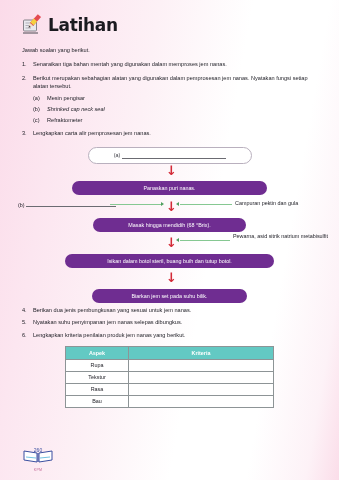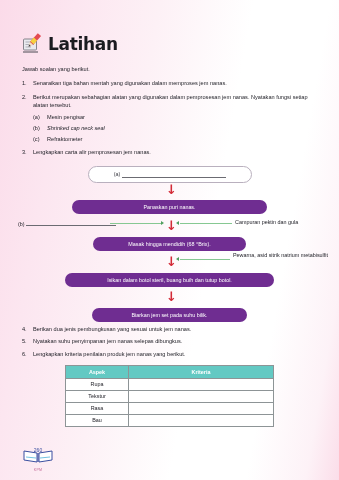--- a/index.html
+++ b/index.html
@@ -19,21 +19,21 @@
     position: absolute;
     inset: 0;
     padding: 0;
   }
 
   
   .header {
     display: flex;
     align-items: center;
     gap: 4px;
-    padding: 32px 0 0 22px;
+    padding: 13px 0 0 22px;
   }
   .latihan-icon {
     width: 22px;
     height: 22px;
     position: relative;
     flex: 0 0 auto;
   }
   .latihan-title {
     font-size: 17px;
     font-weight: bold;

